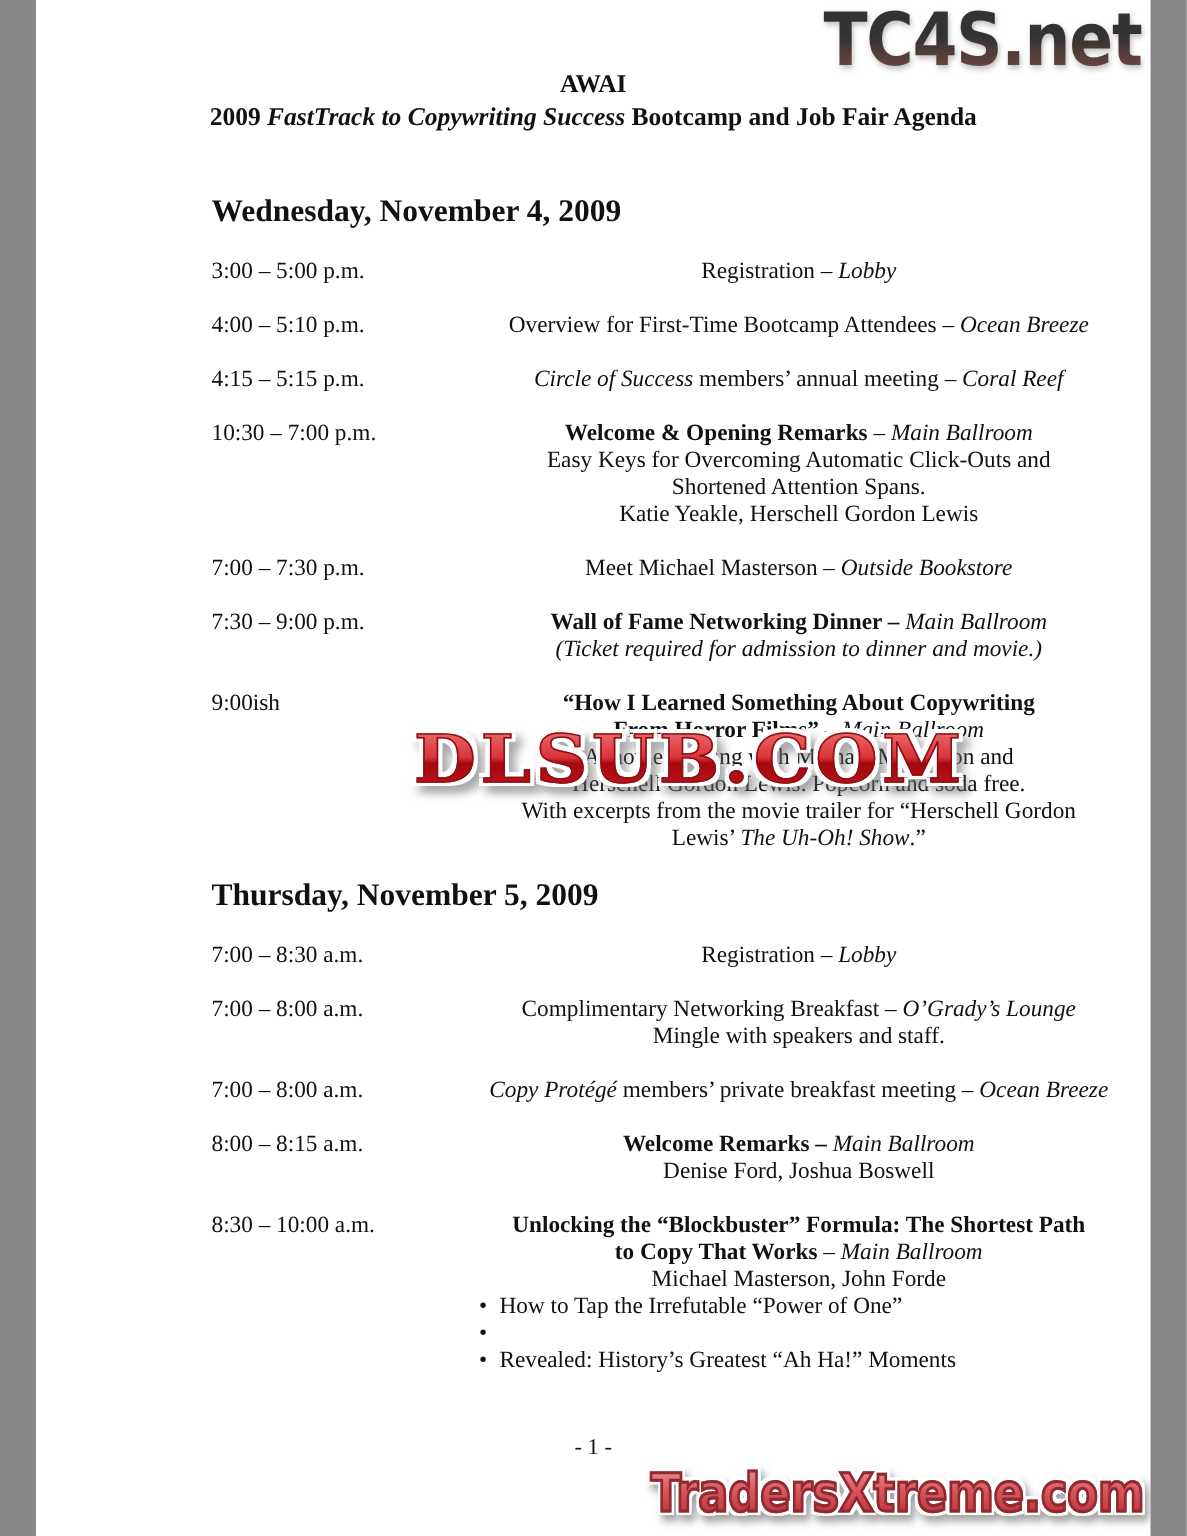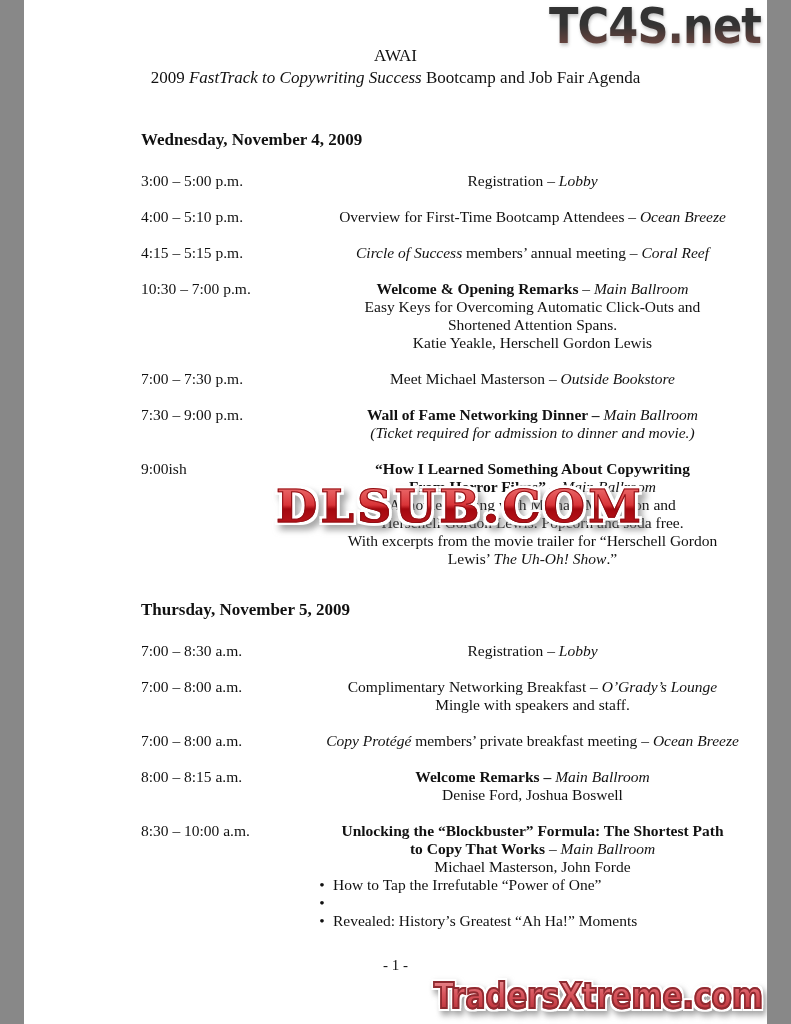--- a/index.html
+++ b/index.html
@@ -11,29 +11,29 @@
     font-family: "Liberation Serif", serif;
     color: var(--text, #111);
     font-size: 15.5px;
     line-height: 18px;
     overflow:hidden;
   }
 
   
   .doc-header {
     position:absolute; top:45px; left:0; width:100%;
-    text-align:center; font-weight:normal; font-size:17px; line-height:21.5px;
+    text-align:center; font-weight:bold; font-size:17px; line-height:21.5px;
   }
   .doc-header .i { font-style:italic; }
 
   
   .content { position:absolute; left:117px; top:130px; width:620px; }
   .agenda-section { display:flow-root; }
-  .agenda-section + .agenda-section { margin-top:14px; }
-  .day-heading { font-weight:bold; font-size:17px; line-height:20px; margin:0 0 22px 0; }
+  .agenda-section + .agenda-section { }
+  .day-heading { font-weight:bold; font-size:21px; line-height:20px; margin:0 0 22px 0; }
   .agenda-row { display:flex; margin-bottom:18px; }
   .time-cell { width:163px; flex:none; white-space:nowrap; }
   .description-cell { flex:1; }
   .line { white-space:nowrap;text-align:center; }
   .line .b { font-weight:bold; }
   .line .i { font-style:italic; }
   .line.bullet { display:flex; }
   .line.bullet .dot { width:29px; flex:none; padding-left:7px; box-sizing:border-box; }
 
   

